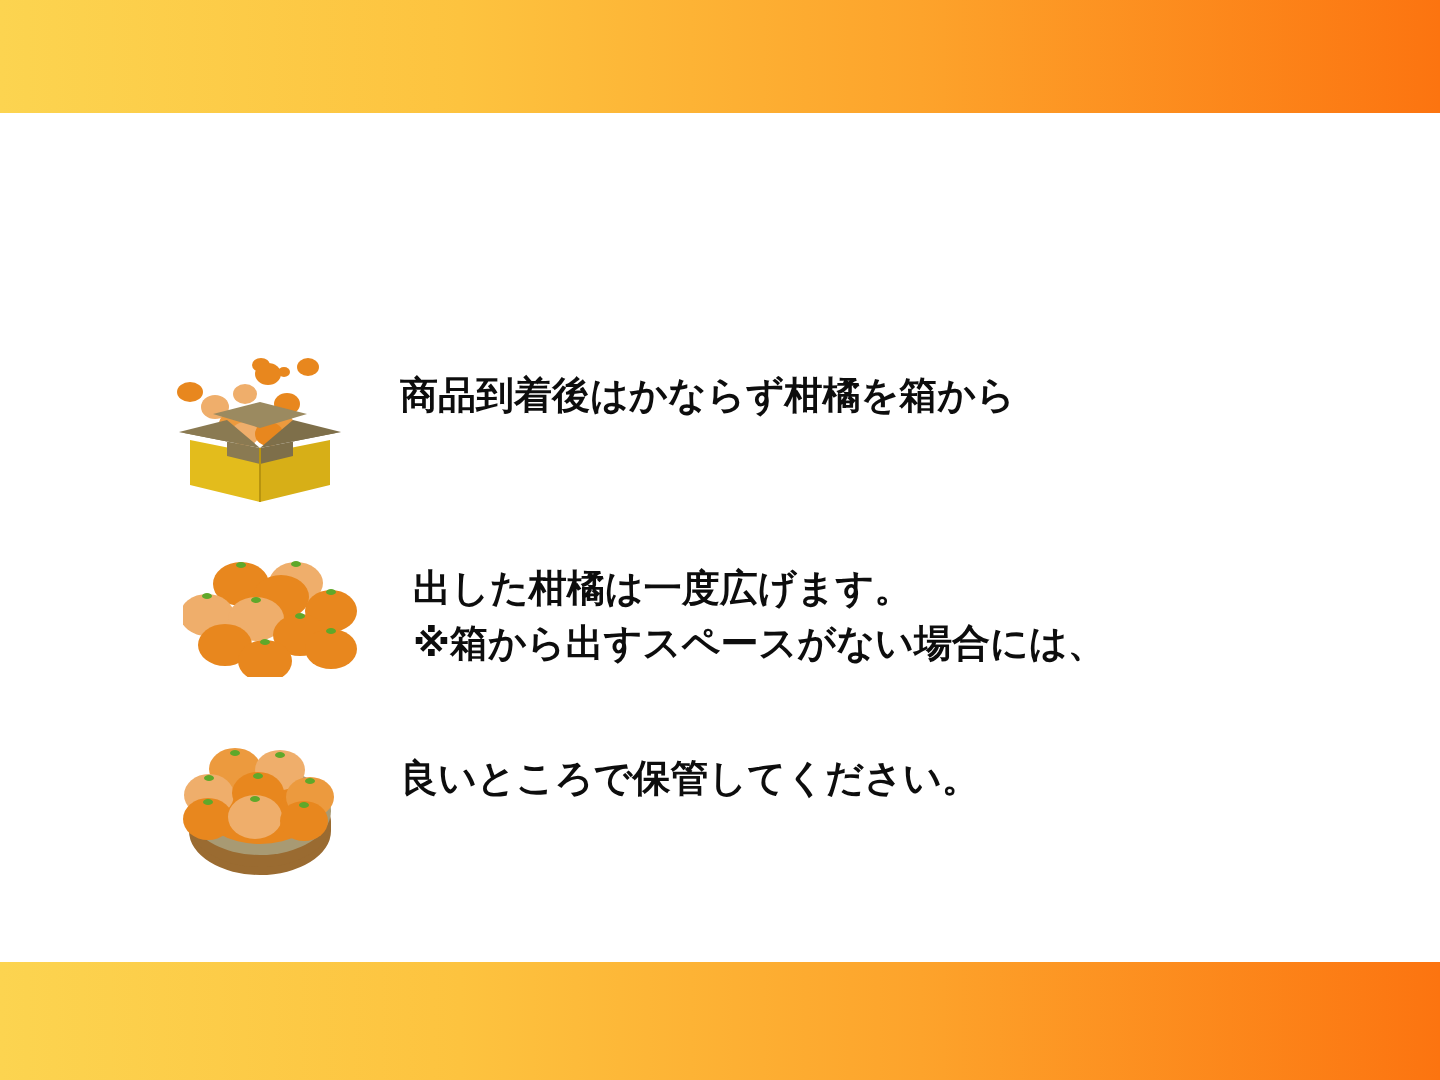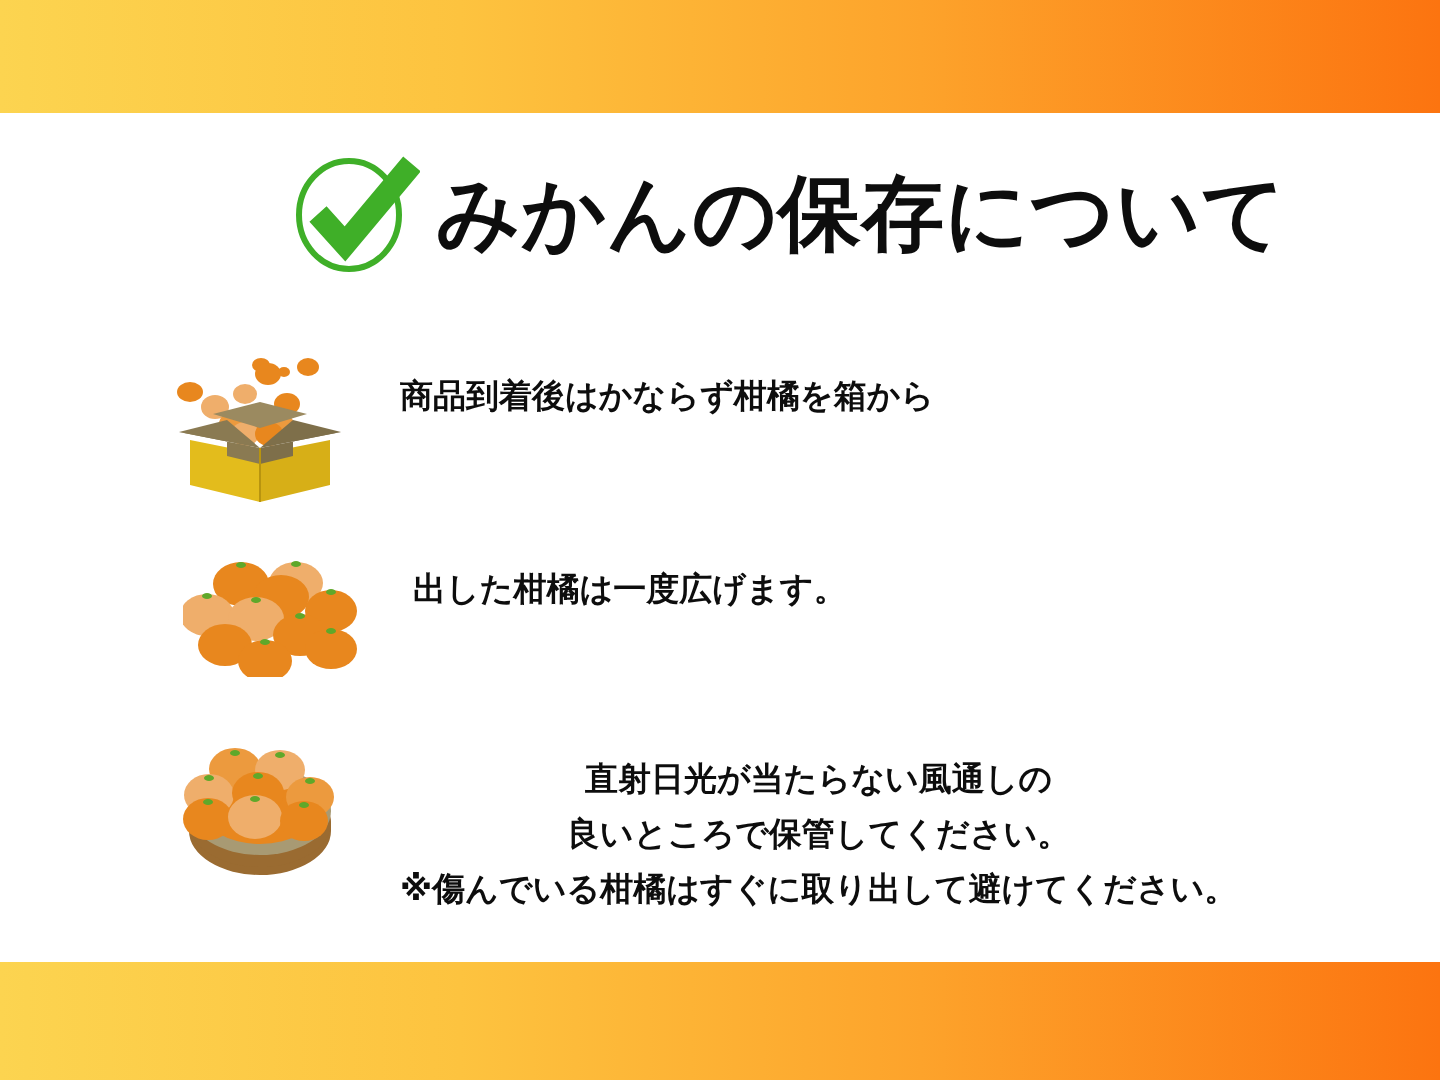--- a/index.html
+++ b/index.html
@@ -89,44 +89,36 @@
   .row-2 .row-art { padding-top: 12px; }
   .row-3 .row-art { padding-top: 10px; }
 
   .row-text {
     flex: 0 0 auto;
     padding-top: 16px;
     margin-left: 40px;
   }
   .line {
     font-family: "DejaVu Sans", "Liberation Sans", sans-serif;
-    font-size: 33px;
+    font-size: 38px;
     font-weight: 700;
     color: #0d0d0d;
     line-height: 55px;
     white-space: nowrap;
     letter-spacing: 0px;
-    text-align: center;
   }
 </style>
 </head>
 <body>
 
 <div class="slide">
 
   <div class="band band-top"></div>
   <div class="band band-bottom"></div>
 
-  <div class="title-row">
-    <svg class="check-icon" viewBox="0 0 132 122">
-      <ellipse cx="61" cy="63" rx="50" ry="54" fill="none" stroke="#3FAF28" stroke-width="6"></ellipse>
-      <path d="M30 62 L57 92 L124 12" fill="none" stroke="#3FAF28" stroke-width="23" stroke-linecap="butt" stroke-linejoin="miter"></path>
-    </svg>
-    <div class="title-text">みかんの保存について</div>
-  </div>
 
   <div class="rows">
 
     <div class="row row-1">
       <div class="row-art">
         <svg width="190" height="150" viewBox="0 0 190 150">
 
           <ellipse cx="96" cy="13" rx="9" ry="7" fill="#E8871E"></ellipse>
           <ellipse cx="119" cy="20" rx="6" ry="5" fill="#E8871E"></ellipse>
           <ellipse cx="143" cy="15" rx="11" ry="9" fill="#E8871E"></ellipse>
@@ -181,20 +173,21 @@
             <ellipse cx="73" cy="43" rx="5" ry="3"></ellipse>
             <ellipse cx="148" cy="35" rx="5" ry="3"></ellipse>
             <ellipse cx="117" cy="59" rx="5" ry="3"></ellipse>
             <ellipse cx="148" cy="74" rx="5" ry="3"></ellipse>
             <ellipse cx="82" cy="85" rx="5" ry="3"></ellipse>
           </g>
         </svg>
       </div>
       <div class="row-text">
         <div class="line">出した柑橘は一度広げます。</div>
+        <div class="line">※箱から出すスペースがない場合には、</div>
       </div>
     </div>
 
     <div class="row row-3">
       <div class="row-art">
         <svg width="170" height="130" viewBox="0 0 170 130">
 
           <path d="M14 70 a71 44 0 0 0 142 0 v16 a71 44 0 0 1 -142 0 z" fill="#9A6B31"></path>
           <ellipse cx="85" cy="78" rx="71" ry="44" fill="#9A6B31"></ellipse>
 
@@ -217,20 +210,18 @@
             <ellipse cx="34" cy="33" rx="5" ry="3"></ellipse>
             <ellipse cx="135" cy="36" rx="5" ry="3"></ellipse>
             <ellipse cx="83" cy="31" rx="5" ry="3"></ellipse>
             <ellipse cx="33" cy="57" rx="5" ry="3"></ellipse>
             <ellipse cx="80" cy="54" rx="5" ry="3"></ellipse>
             <ellipse cx="129" cy="60" rx="5" ry="3"></ellipse>
           </g>
         </svg>
       </div>
       <div class="row-text">
-        <div class="line">直射日光が当たらない風通しの</div>
         <div class="line">良いところで保管してください。</div>
-        <div class="line">※傷んでいる柑橘はすぐに取り出して避けてください。</div>
       </div>
     </div>
 
   </div>
 </div>
 
 </body></html>

